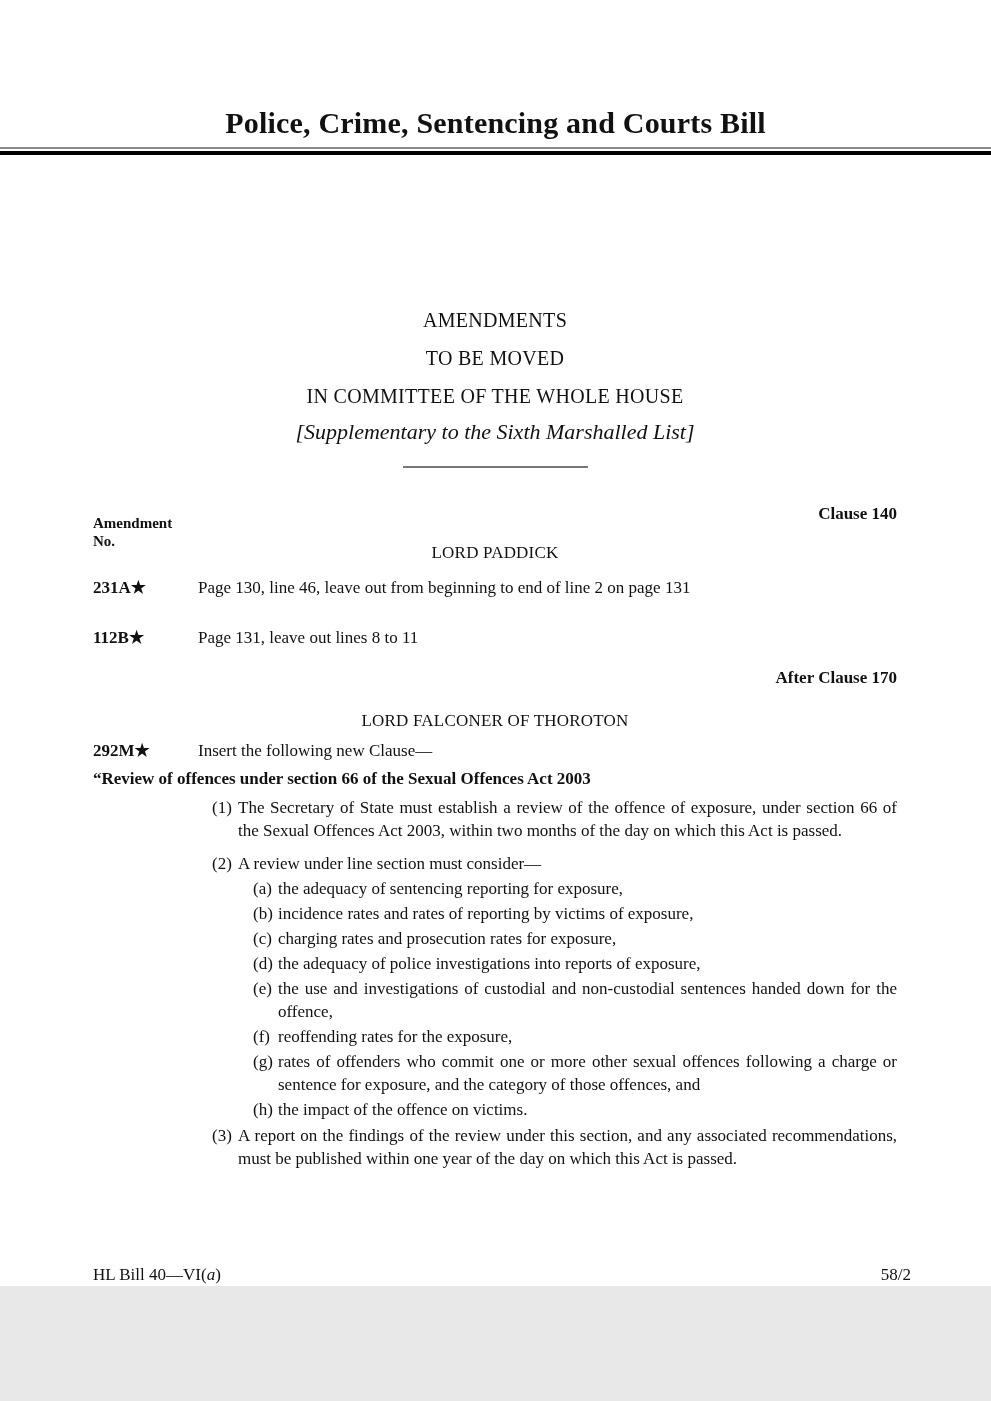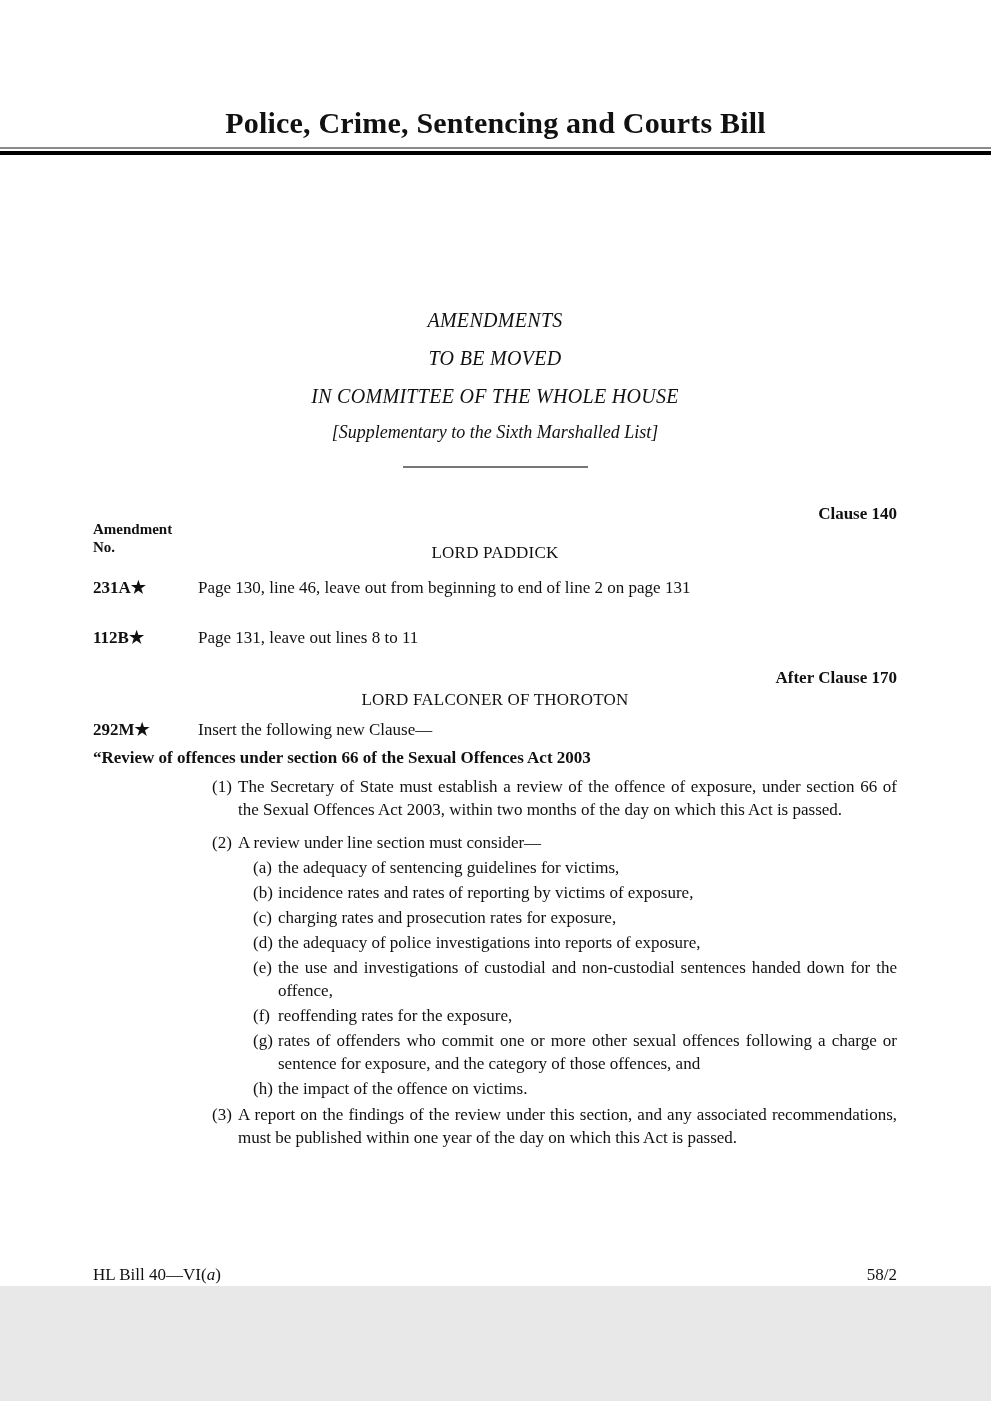--- a/index.html
+++ b/index.html
@@ -28,59 +28,58 @@
   .rule-double { margin-top: 5px; }
   .rule-thin  { height: 2px; background: #8a8a8a; }
   .rule-gap   { height: 2px; background: transparent; }
   .rule-thick { height: 4px; background: #000000; }
 
   .doc-header { margin-top: 146px; text-align: center; }
   .doc-header .cap-line {
     font-size: 20px;
     line-height: 38px;
     letter-spacing: 0.3px;
-    font-style: italic;
   }
   .note {
     text-align: center;
     font-style: italic;
-    font-size: 18px;
+    font-size: 22px;
     line-height: 34px;
   }
   .separator {
     width: 185px;
     height: 2px;
     background: #777777;
     margin: 17px auto 0 auto;
   }
 
   .amd-header-row { position: relative; margin-top: 36px; }
   .amd-col-label {
     position: absolute;
-    left: 0; top: 16px;
+    left: 0; top: 10px;
     font-weight: bold;
     font-size: 15px;
     line-height: 18px;
   }
   .section-heading {
     text-align: right;
     font-weight: bold;
     font-size: 17px;
     line-height: 20px;
   }
   .section-heading.standalone { line-height: 22px; }
   .sponsor {
     text-align: center;
     font-size: 17px;
     line-height: 22px;
     letter-spacing: 0.2px;
   }
   .sp-paddick  { margin-top: 18px; }
   .h-after-170 { margin-top: 18px; }
-  .sp-falconer { }
+  .sp-falconer { margin-top: 21px; }
 
   .amendment { display: flex; line-height: 23px; }
   .amd-1 { margin-top: 12px; }
   .amd-2 { margin-top: 27px; }
   .amd-3 { margin-top: 7px; }
   .amd-num { width: 105px; flex-shrink: 0; font-weight: bold; }
   .amd-text { flex: 1; }
 
   .clause-title {
     margin-top: 5px;
@@ -95,21 +94,21 @@
   .ss-label { width: 26px; flex-shrink: 0; }
   .ss-text { flex: 1; }
   .justify { text-align: justify; }
 
   .item { display: flex; margin-left: 15px; margin-top: 2px; line-height: 23px; }
   .item-label { width: 25px; flex-shrink: 0; }
   .item-text { flex: 1; text-align: justify; }
 
   .footer {
     position: absolute;
-    left: 93px; right: 94px;
+    left: 93px; right: 80px;
     top: 1264px;
     display: flex;
     justify-content: space-between;
     font-size: 17px;
     line-height: 22px;
   }
   .italic { font-style: italic; }
 </style>
 </head>
 <body>
@@ -171,21 +170,21 @@
       <div class="ss-text justify">The Secretary of State must establish a review of the offence of exposure, under section 66 of the Sexual Offences Act 2003, within two months of the day on which this Act is passed.</div>
     </div>
 
     <div class="subsection ss-2">
       <span class="ss-label">(2)</span>
       <div class="ss-text">
         <div>A review under line section must consider—</div>
 
         <div class="item">
           <span class="item-label">(a)</span>
-          <div class="item-text">the adequacy of sentencing guidelines for victims,</div>
+          <div class="item-text">the adequacy of sentencing reporting for exposure,</div>
         </div>
         <div class="item">
           <span class="item-label">(b)</span>
           <div class="item-text">incidence rates and rates of reporting by victims of exposure,</div>
         </div>
         <div class="item">
           <span class="item-label">(c)</span>
           <div class="item-text">charging rates and prosecution rates for exposure,</div>
         </div>
         <div class="item">

